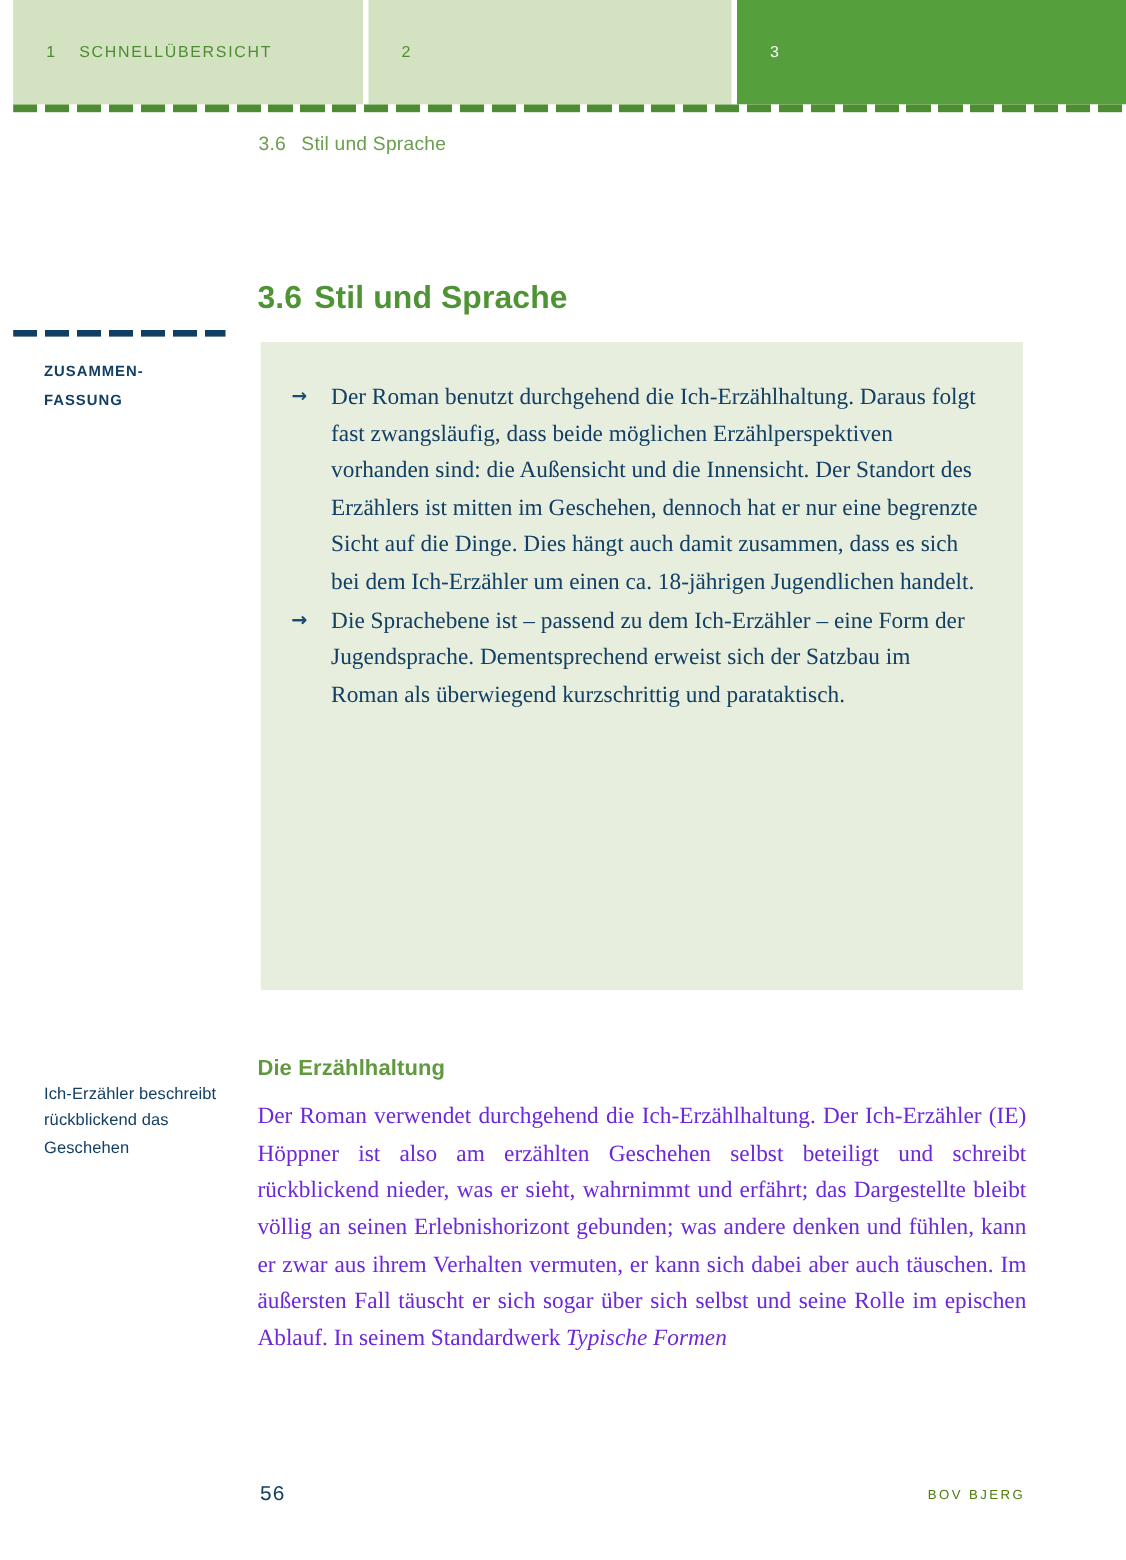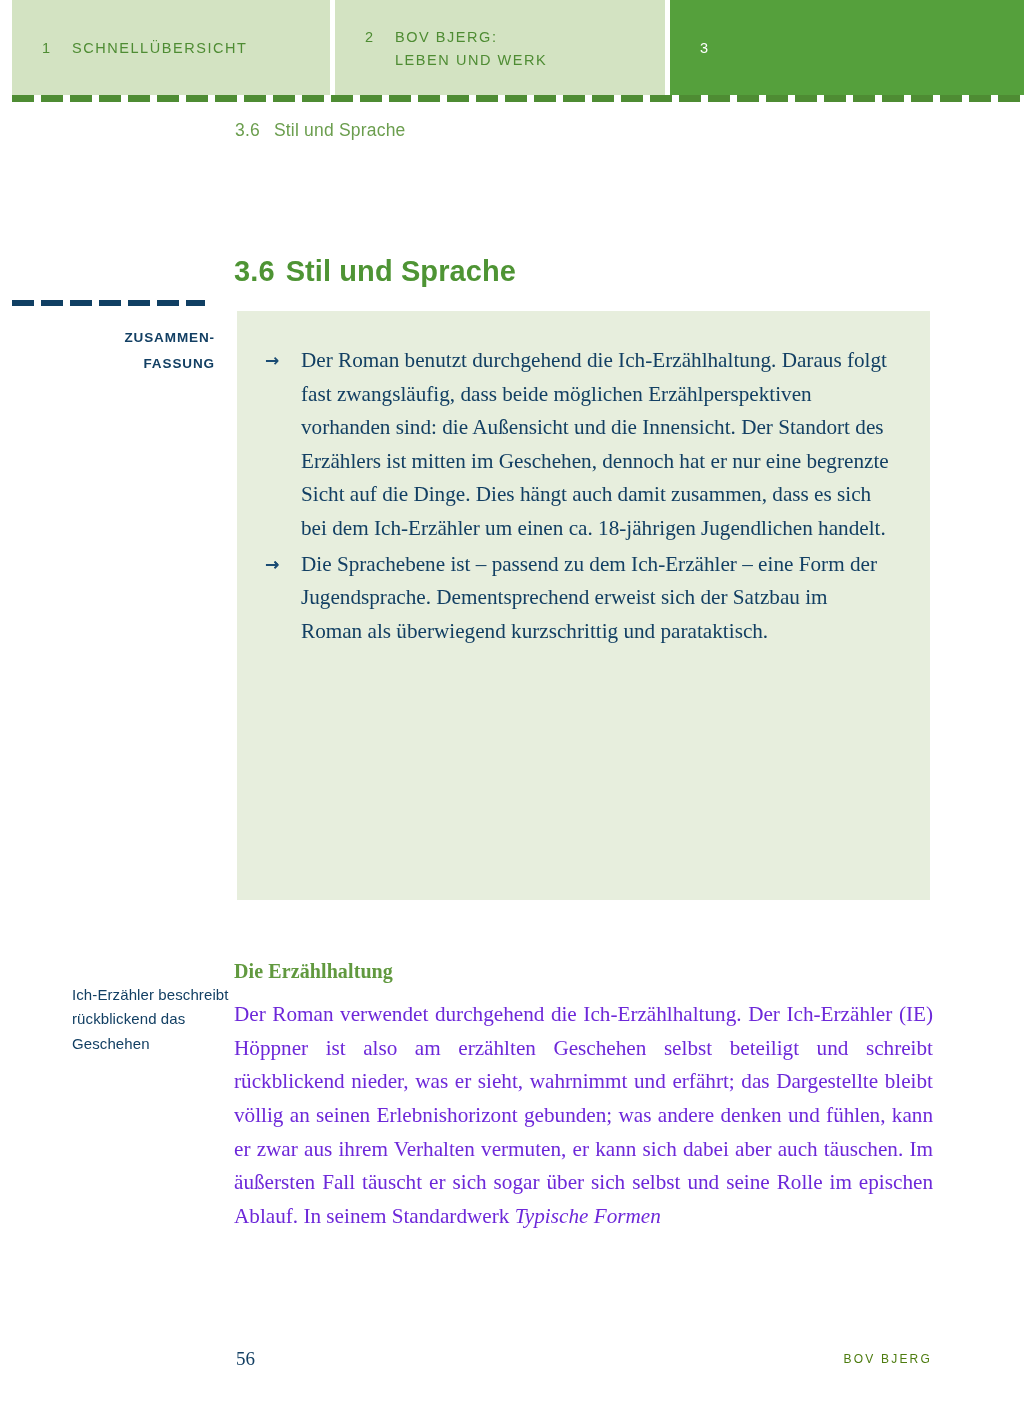--- a/index.html
+++ b/index.html
@@ -116,34 +116,32 @@
     position: absolute;
     left: 40px;
     top: 325px;
     width: 175px;
     font-size: 13.5px;
     font-weight: bold;
     color: #123f63;
     letter-spacing: 0.9px;
     line-height: 1.95;
     white-space: pre-line;
-    text-align: right;
   }
 
   
   .margin-note {
     position: absolute;
     left: 40px;
     top: 983px;
     width: 175px;
     font-size: 15px;
     color: #123f63;
     line-height: 1.62;
     letter-spacing: 0.1px;
-    margin-left: 32px;
   }
 
   
   .summary-box {
     position: absolute;
     left: 237px;
     top: 311px;
     width: 693px;
     height: 589px;
     background: #e7eedd;
@@ -177,21 +175,20 @@
 
   
   .section-heading {
     position: absolute;
     left: 234px;
     top: 943px;
     font-size: 20px;
     font-weight: bold;
     color: #61993f;
     letter-spacing: 0.1px;
-    font-family: Liberation Serif, serif;
   }
   .body-text {
     position: absolute;
     left: 234px;
     top: 977px;
     width: 699px;
     font-family: "Liberation Serif", serif;
     font-size: 21.2px;
     line-height: 1.585;
     color: #6d28d9;
@@ -199,21 +196,21 @@
     text-justify: inter-word;
     hyphens: manual;
   }
   .body-text .ital { font-style: italic; }
 
   
   .footer-page {
     position: absolute;
     left: 236px;
     top: 1348px;
-    font-family: Liberation Serif, serif;
+    font-family: Liberation Mono, monospace;
     font-size: 19px;
     color: #123f63;
     text-align: center;
   }
   .footer-brand {
     position: absolute;
     right: 92px;
     top: 1352px;
     font-size: 12px;
     color: #4d7c0f;
@@ -231,22 +228,20 @@
       <span class="tab-num">1</span>
       <span class="tab-label">SCHNELLÜBERSICHT</span>
     </div>
   </div>
 
   <div class="tab-gap"></div>
 
   <div class="tab tab-2">
     <div class="tab-inner">
       <span class="tab-num">2</span>
-      <span class="tab-label">BOV BJERG:
-LEBEN UND WERK</span>
     </div>
   </div>
 
   <div class="tab-gap"></div>
 
   <div class="tab tab-3">
     <div class="tab-inner">
       <span class="tab-num">3</span>
     </div>
   </div>

